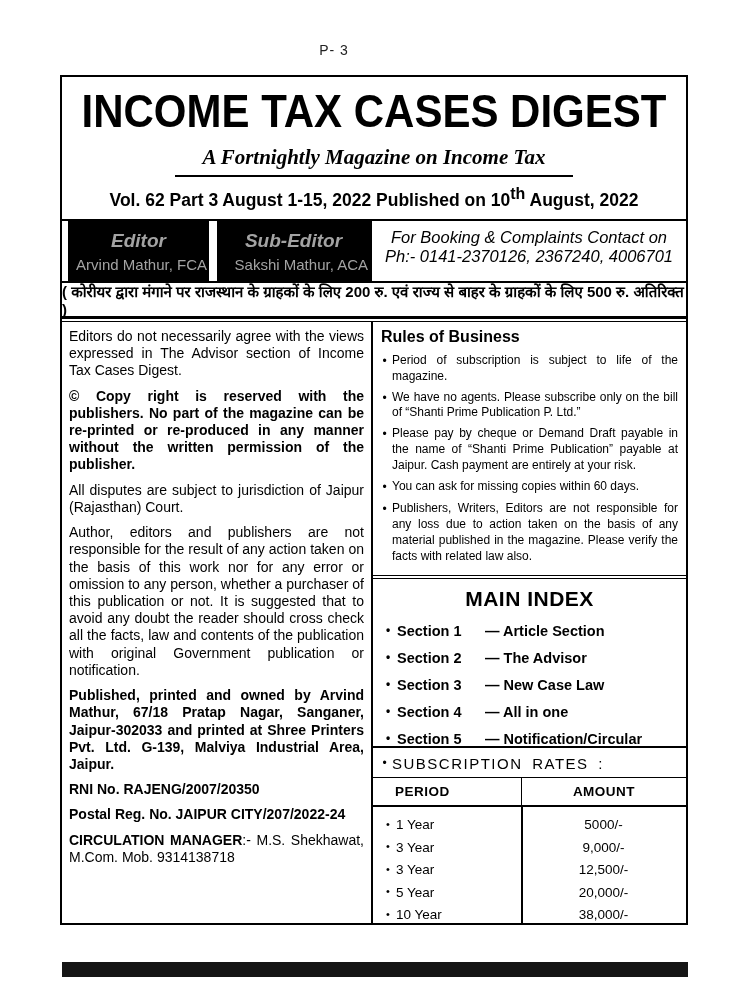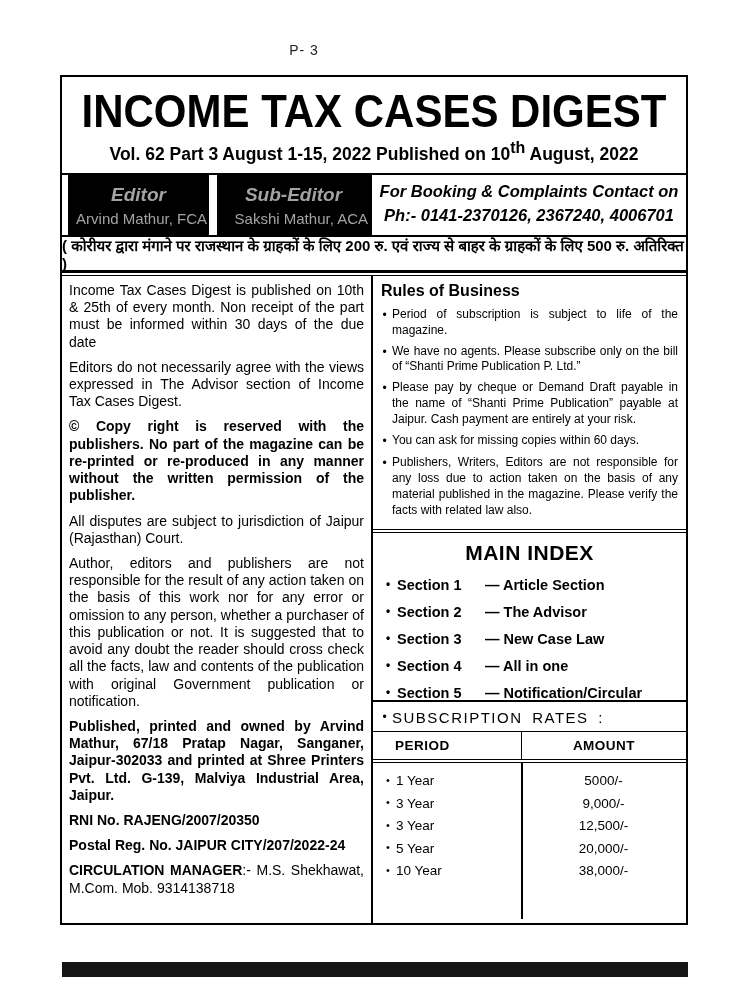--- a/index.html
+++ b/index.html
@@ -1,40 +1,40 @@
 <!DOCTYPE html>
 <html><head>
 <meta charset="utf-8">
 <style>
   html,body{margin:0;padding:0;background:#fff;}
   .page{position:relative;width:750px;height:1000px;background:#ffffff;color:#000;
         font-family:"Liberation Sans",sans-serif;overflow:hidden;}
-  .page-num{position:absolute;top:42px;left:274px;width:60px;text-align:center;
+  .page-num{position:absolute;top:42px;left:304px;width:60px;text-align:center;
         font-size:14px;color:#222;letter-spacing:1px;}
   .main-box{position:absolute;left:60px;top:75px;width:628px;height:850px;
         border:2px solid #000;box-sizing:border-box;display:flex;flex-direction:column;}
   
   .masthead{text-align:center;padding-top:5px;}
   .title{font-size:42px;font-weight:bold;letter-spacing:0px;line-height:1.05;margin-top:5px;
         transform:scaleY(1.12);transform-origin:top center;white-space:nowrap;}
   .subtitle-wrap{margin-top:14px;}
   .subtitle{display:inline-block;font-family:"Liberation Serif",serif;font-style:italic;
         font-weight:bold;font-size:21px;border-bottom:2px solid #000;padding:0 28px 5px;}
   .vol-line{margin-top:8px;margin-bottom:8px;font-weight:bold;font-size:17.5px;}
   .vol-line sup{font-size:16px;}
   
   .editor-row{display:flex;border-top:2px solid #000;border-bottom:2px solid #000;}
   .ed-cell{background:#000;color:#a3a3a3;text-align:center;padding:9px 2px 8px;box-sizing:border-box;margin-left:6px;}
   .ed-cell.c1{width:143px;border-right:2px solid #fff;}
   .ed-cell.c2{width:153px;}
   .ed-label{font-weight:bold;font-style:italic;font-size:19px;}
   .ed-name{font-size:15px;margin-top:4px;text-align:right;}
   .booking{flex:1;border-left:2px solid #000;text-align:center;padding:7px 4px;
-        font-weight:bold;font-style:italic;font-size:16.5px;box-sizing:border-box;}
-  .booking .l2{margin-top:5px;}
+        font-weight:normal;font-style:italic;font-size:16.5px;box-sizing:border-box;}
+  .booking .l2{}
   
   .hindi{height:33px;display:flex;align-items:center;justify-content:center;
         font-size:15px;font-weight:600;}
   .heavy-rule{border-top:3px solid #000;border-bottom:1px solid #000;height:2px;}
   
   .columns{flex:1;display:flex;min-height:0;overflow:hidden;}
   .left-col{width:311px;border-right:2px solid #000;padding:6px 7px 4px;box-sizing:border-box;overflow:hidden;}
   .left-col p{margin:0 0 8px;font-size:14px;line-height:1.23;text-align:justify;}
   .left-col p.b{font-weight:bold;}
   .left-col .lbl{font-weight:bold;}
@@ -73,20 +73,23 @@
 <body>
 
 <div class="page">
 
   <div class="page-num">P- 3</div>
 
   <div class="main-box">
 
     <div class="masthead">
       <div class="title">INCOME TAX CASES DIGEST</div>
+      <div class="subtitle-wrap">
+        <div class="subtitle">A Fortnightly Magazine on Income Tax</div>
+      </div>
       <div class="vol-line"><span>Vol. 62 Part 3 August 1-15, 2022 Published on 10</span><sup>th</sup><span> August, 2022</span></div>
     </div>
 
     <div class="editor-row">
       <div class="ed-cell c1">
         <div class="ed-label">Editor</div>
         <div class="ed-name">Arvind Mathur, FCA</div>
       </div>
       <div class="ed-cell c2">
         <div class="ed-label">Sub-Editor</div>
@@ -97,21 +100,20 @@
         <div class="l2">Ph:- 0141-2370126, 2367240, 4006701</div>
       </div>
     </div>
 
     <div class="hindi">( कोरीयर द्वारा मंगाने पर राजस्थान के ग्राहकों के लिए 200 रु. एवं राज्य से बाहर के ग्राहकों के लिए 500 रु. अतिरिक्त )</div>
     <div class="heavy-rule"></div>
 
     <div class="columns">
 
       <div class="left-col">
-        <p>Income Tax Cases Digest is published on 10th &amp; 25th of every month. Non receipt of the part must  be informed within 30 days of the due date</p>
         <p>Editors do not necessarily agree with the views expressed in The Advisor section of  Income Tax Cases Digest.</p>
         <p class="b">© Copy right is reserved with the publishers. No part of the magazine can be  re-printed or re-produced in any manner without the written permission of the publisher.</p>
         <p>All disputes are subject to jurisdiction of Jaipur (Rajasthan)  Court.</p>
         <p>Author, editors and publishers are not responsible for the result of any action taken on the basis of this work nor for any error or omission to any person, whether a purchaser of this publication or not. It is suggested that to avoid any doubt the reader should cross check all the facts, law and contents of the publication with original Government publication or notification.</p>
         <p class="b">Published, printed and owned by Arvind Mathur, 67/18 Pratap Nagar, Sanganer, Jaipur-302033 and printed at Shree Printers Pvt. Ltd. G-139, Malviya Industrial Area, Jaipur.</p>
         <p class="b">RNI No. RAJENG/2007/20350</p>
         <p class="b">Postal Reg. No. JAIPUR CITY/207/2022-24</p>
         <p><span class="lbl">CIRCULATION MANAGER</span><span>:- M.S. Shekhawat, M.Com. Mob. 9314138718</span></p>
 
       </div>

